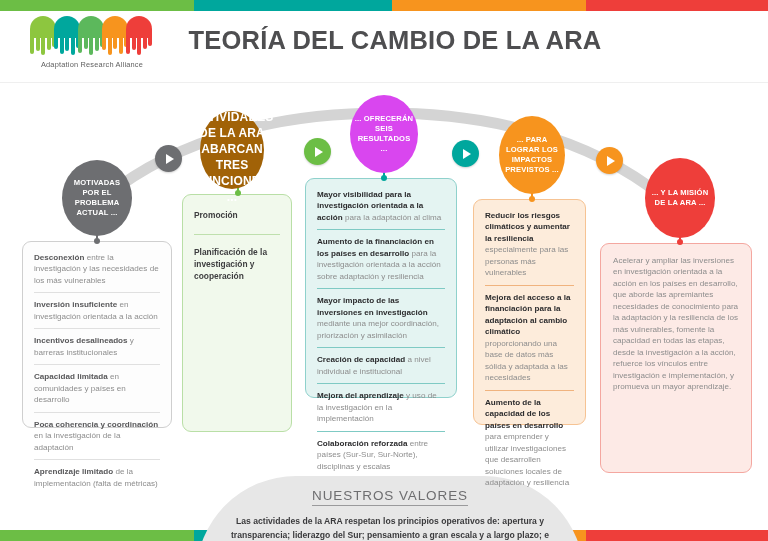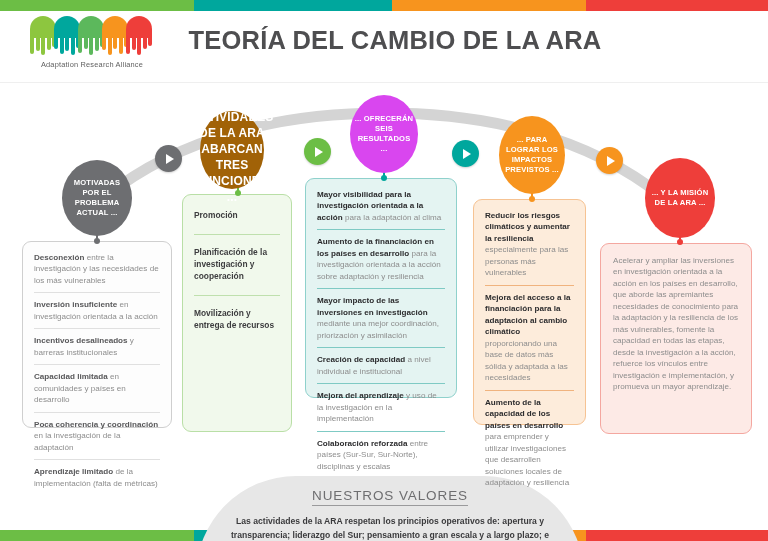--- a/index.html
+++ b/index.html
@@ -196,23 +196,20 @@
   </div>
   <div class="stem" style="left:237px; top:186px; height:9px; background:#6cbe45;"></div>
   <div class="stem-dot" style="left:235px; top:190px; background:#6cbe45;"></div>
   <div class="panel p-green" style="left:182px; top:194px; width:110px; height:238px; padding-top:14px;">
     <div class="item" style="padding-bottom:12px;">
       <b>Promoción</b><span></span>
     </div>
     <div class="item" style="padding:12px 0;">
       <b>Planificación de la investigación y cooperación</b><span></span>
     </div>
-    <div class="item" style="padding-top:12px;">
-      <b>Movilización y entrega de recursos</b><span></span>
-    </div>
   </div>
 
   <div class="chev" style="left:304px; top:138px; background:#6cbe45;"></div>
 
   <div class="node" style="left:350px; top:95px; width:68px; height:78px; background:#d946ef;">
     <span>... OFRECERÁN SEIS RESULTADOS ...</span>
   </div>
   <div class="stem" style="left:383px; top:170px; height:9px; background:#00a79d;"></div>
   <div class="stem-dot" style="left:381px; top:175px; background:#00a79d;"></div>
   <div class="panel p-teal" style="left:305px; top:178px; width:152px; height:220px;">
@@ -255,21 +252,21 @@
     </div>
   </div>
 
   <div class="chev" style="left:596px; top:147px; background:#f7941e;"></div>
 
   <div class="node" style="left:645px; top:158px; width:70px; height:80px; background:#ee3e3a;">
     <span>... Y LA MISIÓN DE LA ARA ...</span>
   </div>
   <div class="stem" style="left:679px; top:235px; height:9px; background:#ee3e3a;"></div>
   <div class="stem-dot" style="left:677px; top:239px; background:#ee3e3a;"></div>
-  <div class="panel p-red" style="left:600px; top:243px; width:152px; height:191px; padding:11px 12px;">
+  <div class="panel p-red" style="left:600px; top:243px; width:152px; height:230px; padding:11px 12px;">
     <div class="item" style="padding:0;">
       <span>Acelerar y ampliar las inversiones en investigación orientada a la acción en los países en desarrollo, que aborde las apremiantes necesidades de conocimiento para la adaptación y la resiliencia de los más vulnerables, fomente la capacidad en todas las etapas, desde la investigación a la acción, refuerce los vínculos entre investigación e implementación, y promueva un mayor aprendizaje.</span>
     </div>
   </div>
 
   <div class="dome">
     <div class="dome-title">
       <span>NUESTROS VALORES</span>
     </div>
     <div class="dome-body">Las actividades de la ARA respetan los principios operativos de: apertura y transparencia; liderazgo del Sur; pensamiento a gran escala y a largo plazo; e igualdad de género e inclusión social</div>

